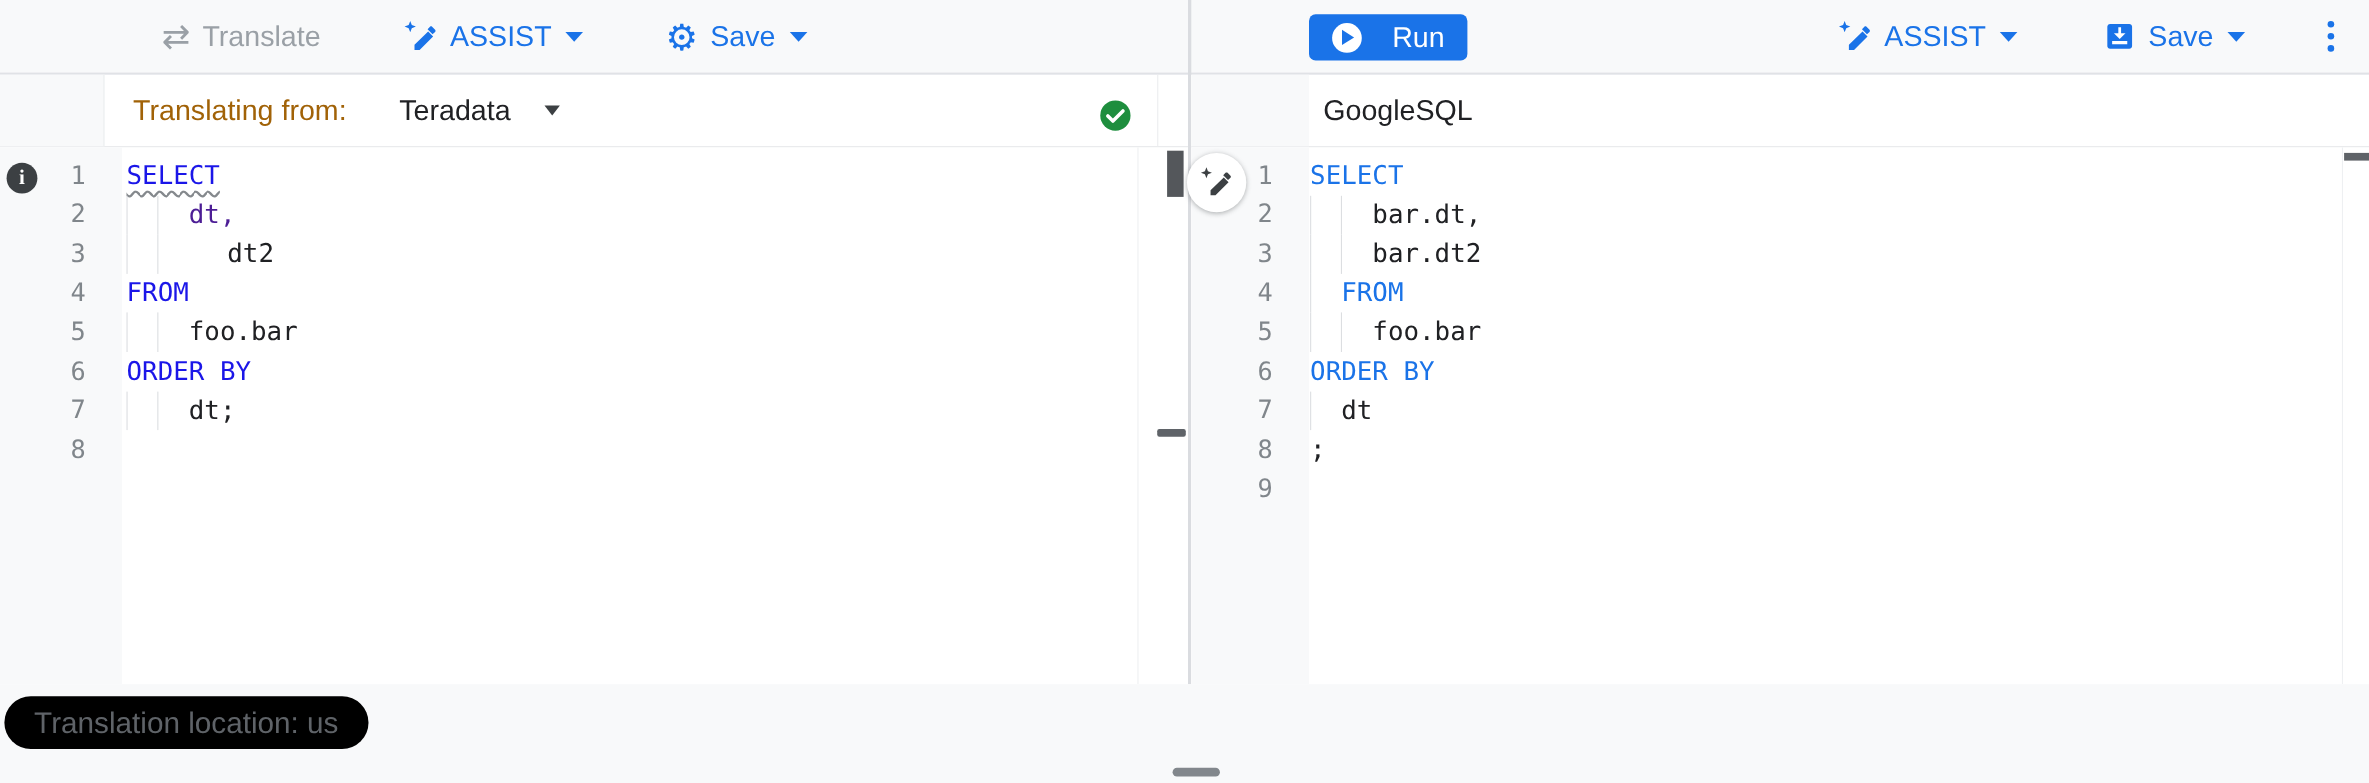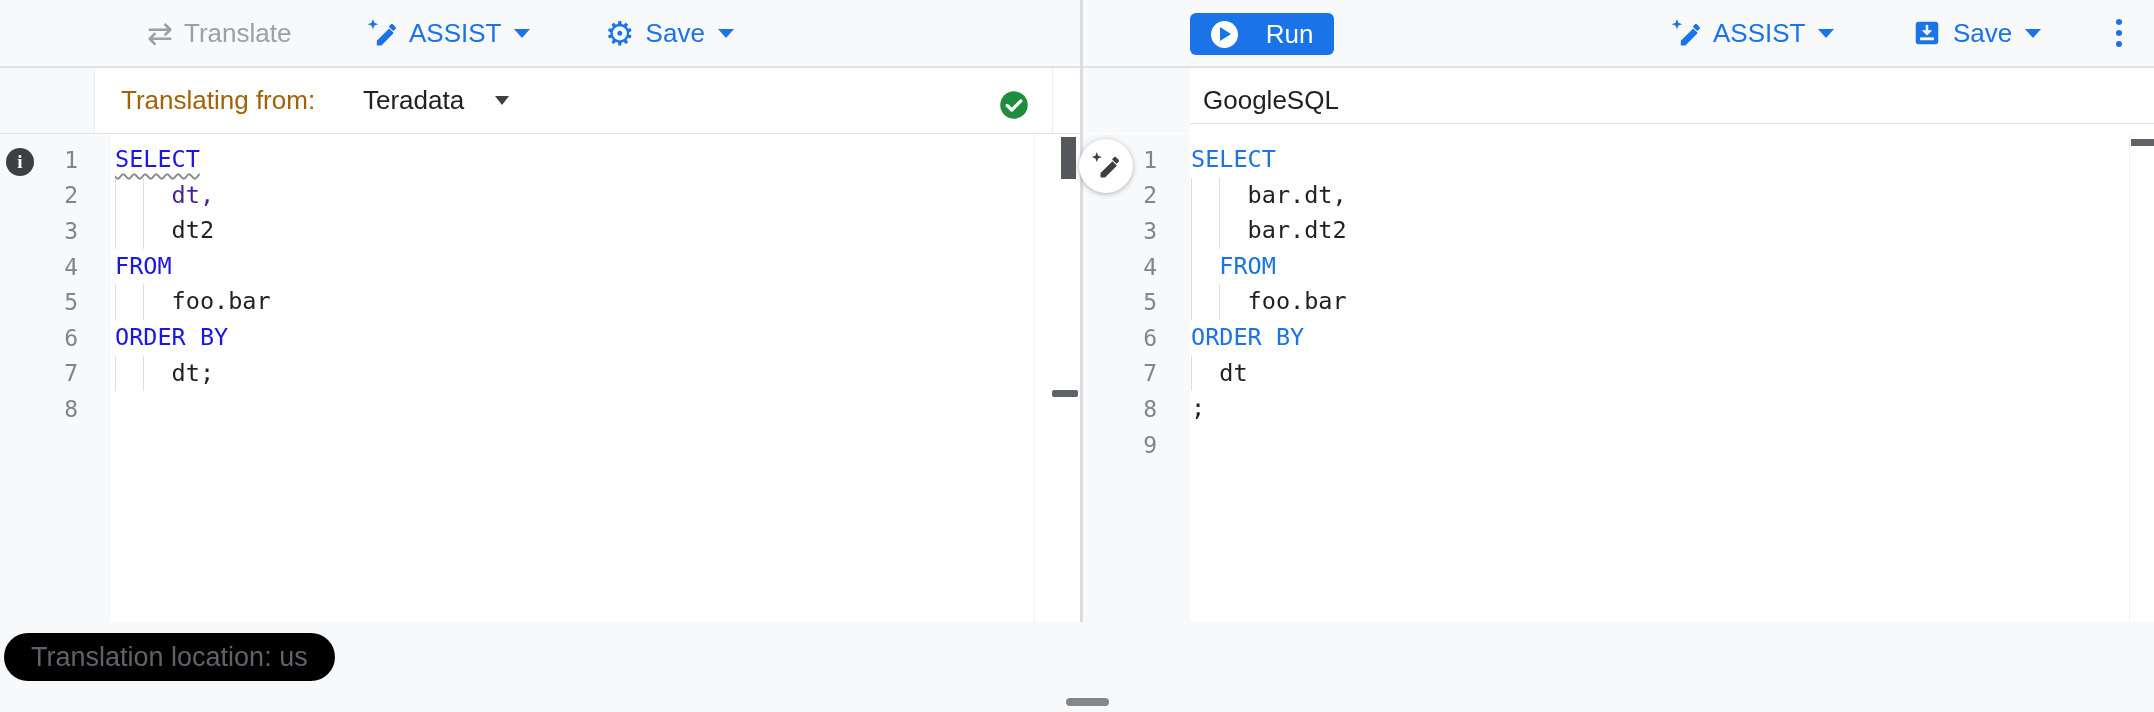--- a/index.html
+++ b/index.html
@@ -45,21 +45,21 @@
                  background:#ebedef; }
   .lh-label { position:absolute; left:121px; top:0; height:65px; display:flex;
               align-items:center; font-size:26px; color:#a16207; }
   .dialect { position:absolute; left:363px; top:0; height:65px; display:flex;
              align-items:center; gap:29px; font-size:26px; color:#202124;
              background:none; border:none; font-family:inherit; cursor:pointer; }
   .dialect .caret { border-top-color:#3c4043; border-left-width:7px; border-right-width:7px; }
   .check-badge { position:absolute; left:999px; top:22px; width:30px; height:30px; }
 
   
-  .right-header { position:absolute; left:1083px; top:68px; width:1071px; height:56px;
+  .right-header { position:absolute; left:1083px; top:68px; width:1071px; height:66px;
                   background:#fff; border-bottom:1px solid #e1e3e6;text-align:right; }
   .right-header .gray-strip { position:absolute; left:0; top:0; width:107px; height:65px;
                   background:#f8f9fa; }
   .rh-label { position:absolute; left:120px; top:0; height:65px; display:flex;
               align-items:center; font-size:26px; color:#202124; }
 
   
   .editor { position:absolute; top:134px; height:488px; background:#fff; overflow:hidden; }
   .editor.left  { left:0; width:1080px; }
   .editor.right { left:1083px; width:1071px; }
@@ -203,21 +203,21 @@
         <div class="code-row">
           <span class="ln">1</span>
           <span class="code"><span class="sq" style="color: rgb(27, 22, 232);">SELECT</span></span>
         </div>
         <div class="code-row">
           <span class="ln">2</span>
           <span class="code"><span class="guide" style="left: 0ch;"></span><span class="guide" style="left: 2ch;"></span><span style="color: #4c1d95;">    dt,</span></span>
         </div>
         <div class="code-row">
           <span class="ln">3</span>
-          <span class="code"><span class="guide" style="left: 0ch;"></span><span class="guide" style="left: 2ch;"></span><span style="color: rgb(32, 33, 36);">    dt2</span></span>
+          <span class="code"><span class="guide" style="left: 0ch;"></span><span class="guide" style="left: 2ch;"></span><span style="color: rgb(32, 33, 36); padding-left: 35px;">    dt2</span></span>
         </div>
         <div class="code-row">
           <span class="ln">4</span>
           <span class="code"><span style="color: rgb(27, 22, 232);">FROM</span></span>
         </div>
         <div class="code-row">
           <span class="ln">5</span>
           <span class="code"><span class="guide" style="left: 0ch;"></span><span class="guide" style="left: 2ch;"></span><span style="color: rgb(32, 33, 36);">    foo.bar</span></span>
         </div>
         <div class="code-row">

